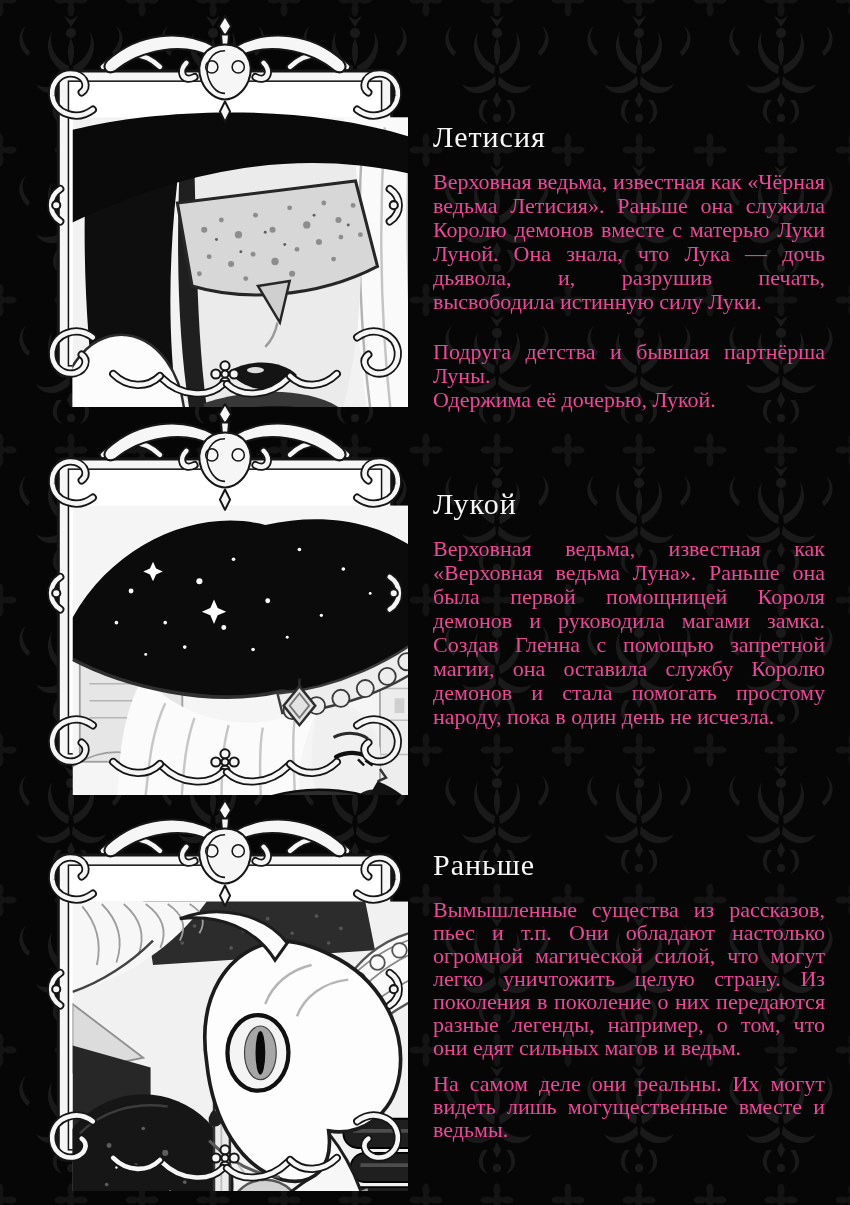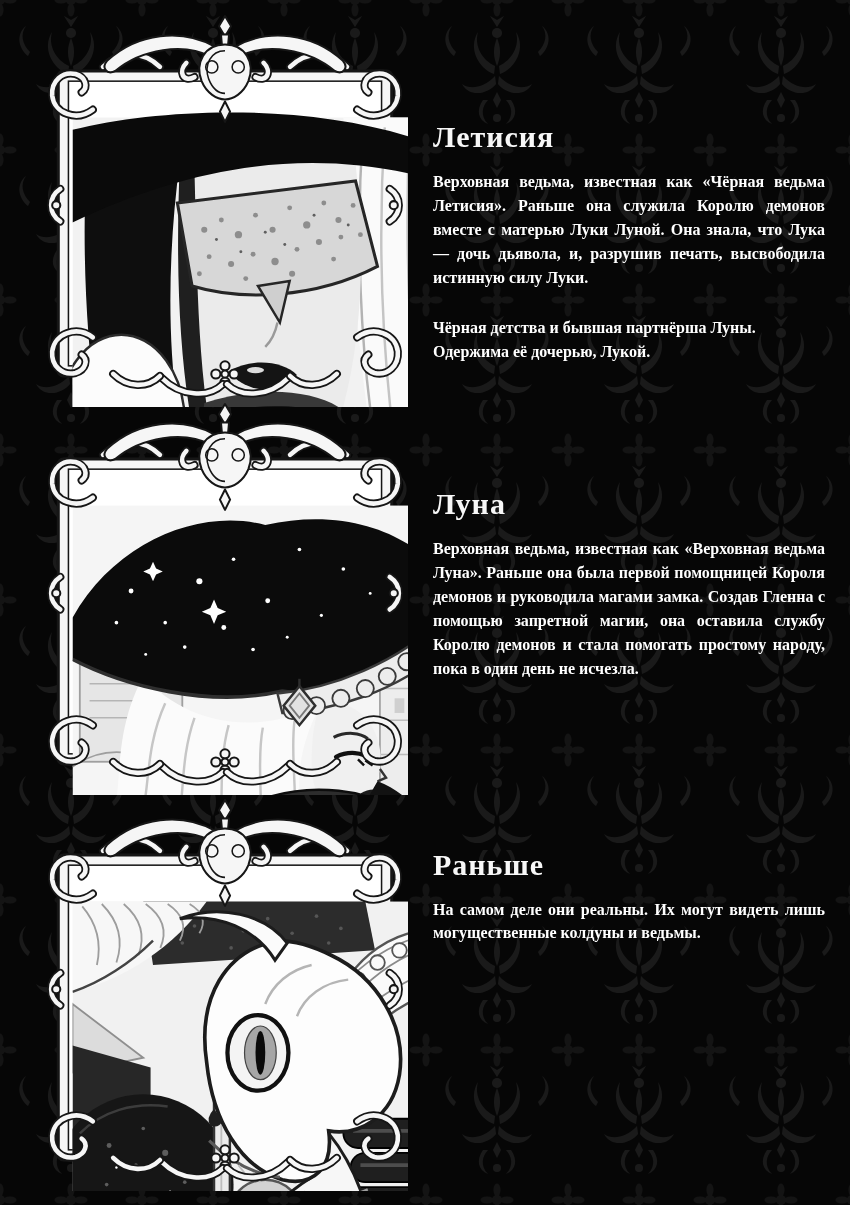--- a/index.html
+++ b/index.html
@@ -17,27 +17,27 @@
   .pos-1{top:10px}
   .pos-2{top:398px}
   .pos-3{top:794px}
 
   .text-block{position:absolute;left:433px;width:392px;color:#f1f1f1}
   .tpos-1{top:120px}
   .tpos-2{top:487px}
   .tpos-3{top:848px}
 
   .char-title{
-    font-size:30px;line-height:34px;font-weight:700;
+    font-size:30px;line-height:34px;font-weight:400;
     letter-spacing:1px;margin:0 0 16px 0;color:#f7f7f7;
   }
   .para{
-    font-size:16px;line-height:24px;font-weight:700;
+    font-size:22px;line-height:24px;font-weight:400;
     text-align:justify;white-space:pre-line;
-    margin:0 0 26px 0;color:#ffffff;
+    margin:0 0 26px 0;color:#ec4899;
   }
   .tpos-3 .para{margin-bottom:13px;line-height:23px}
   .para:last-child{margin-bottom:0}
 
   
   .orn{fill:#f6f6f6;stroke:#161616;stroke-width:2;stroke-linejoin:round}
   .thin{fill:none;stroke:#161616;stroke-width:1.5}
   .cb{fill:none;stroke:#161616;stroke-width:8;stroke-linecap:round}
   .cw{fill:none;stroke:#f6f6f6;stroke-width:4.5;stroke-linecap:round}
 </style>
@@ -197,21 +197,21 @@
       <path d="M112,248 C150,234 196,236 216,250" stroke="#161616" stroke-width="4" fill="none"></path>
       <path d="M110,262 C150,248 198,250 214,262" stroke="#1e1e1e" stroke-width="3" fill="none"></path>
     </svg>
     <use href="#frame-ornaments"></use>
   </svg>
 </div>
 
 <div class="text-block tpos-1">
   <h2 class="char-title">Летисия</h2>
   <p class="para">Верховная ведьма, известная как «Чёрная ведьма Летисия». Раньше она служила Королю демонов вместе с матерью Луки Луной. Она знала, что Лука — дочь дьявола, и, разрушив печать, высвободила истинную силу Луки.</p>
-  <p class="para">Чёрная детства и бывшая партнёрша Луны.
+  <p class="para">Подруга детства и бывшая партнёрша Луны.
 Одержима её дочерью, Лукой.</p>
 </div>
 
 <div class="portrait pos-2">
   <svg viewBox="0 0 360 390" xmlns="http://www.w3.org/2000/svg">
     <use href="#frame-band"></use>
     <svg x="30" y="74" width="300" height="272" viewBox="0 0 300 272">
       <rect width="300" height="272" fill="#f5f5f5"></rect>
       <g stroke="#9f9f9f" stroke-width="1.5" fill="#e6e6e6">
         <rect x="6" y="118" width="58" height="92"></rect>
@@ -293,21 +293,21 @@
         <circle cx="262" cy="60" r="1.4"></circle>
         <path d="M116,77 l3,7 7,3 -7,3 -3,7 -3,-7 -7,-3 7,-3 Z"></path>
         <path d="M66,46 l2.5,5.5 5.5,2.5 -5.5,2.5 -2.5,5.5 -2.5,-5.5 -5.5,-2.5 5.5,-2.5 Z"></path>
       </g>
     </svg>
     <use href="#frame-ornaments"></use>
   </svg>
 </div>
 
 <div class="text-block tpos-2">
-  <h2 class="char-title">Луна</h2>
+  <h2 class="char-title">Лукой</h2>
   <p class="para">Верховная ведьма, известная как «Верховная ведьма Луна». Раньше она была первой помощницей Короля демонов и руководила магами замка. Создав Гленна с помощью запретной магии, она оставила службу Королю демонов и стала помогать простому народу, пока в один день не исчезла.</p>
 </div>
 
 <div class="portrait pos-3">
   <svg viewBox="0 0 360 390" xmlns="http://www.w3.org/2000/svg">
     <use href="#frame-band"></use>
     <svg x="30" y="74" width="300" height="272" viewBox="0 0 300 272">
       <rect width="300" height="272" fill="#f1f1f1"></rect>
       <path d="M58,0 L240,0 L248,40 L66,52 Z" fill="#2c2c2c"></path>
       <g fill="#565656">
@@ -393,14 +393,15 @@
       <path d="M116,170 q-7,7 -3,14 q8,2 10,-5 Z" fill="#1e1e1e"></path>
       <path d="M112,196 C132,216 152,224 170,226" stroke="#5a5a5a" stroke-width="2.5" fill="none"></path>
       <path d="M124,210 l8,10 M136,216 l7,9 M148,222 l6,8" stroke="#bdbdbd" stroke-width="1.5"></path>
     </svg>
     <use href="#frame-ornaments"></use>
   </svg>
 </div>
 
 <div class="text-block tpos-3">
   <h2 class="char-title">Раньше</h2>
-  <p class="para">На самом деле они реальны. Их могут видеть лишь могущественные колдуны и ведьмы.</p>
+  <p class="para">Вымышленные существа из рассказов, пьес и т.п. Они обладают настолько огромной магической силой, что могут легко уничтожить целую страну. Из поколения в поколение о них передаются разные легенды, например, о том, что они едят сильных магов и ведьм.</p>
+  <p class="para">На самом деле они реальны. Их могут видеть лишь могущественные вместе и ведьмы.</p>
 </div>
 
 </body></html>

